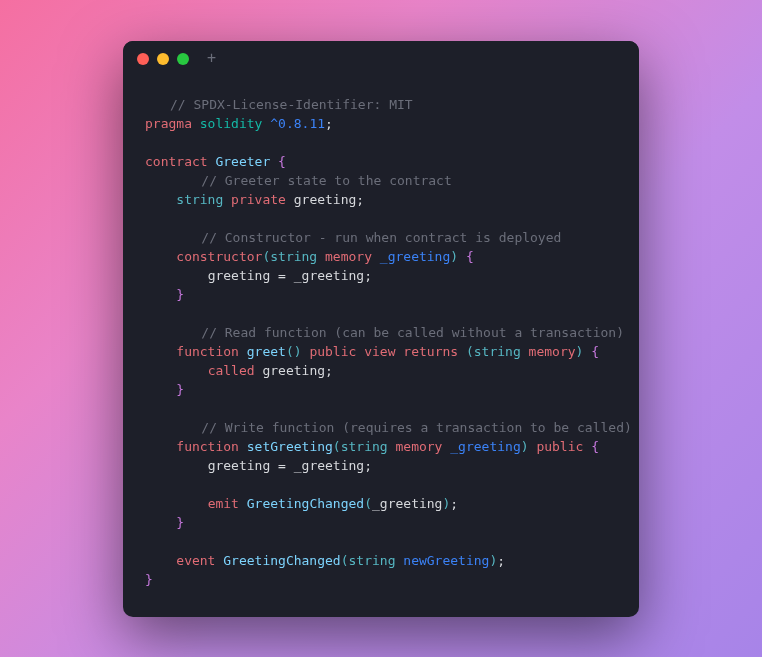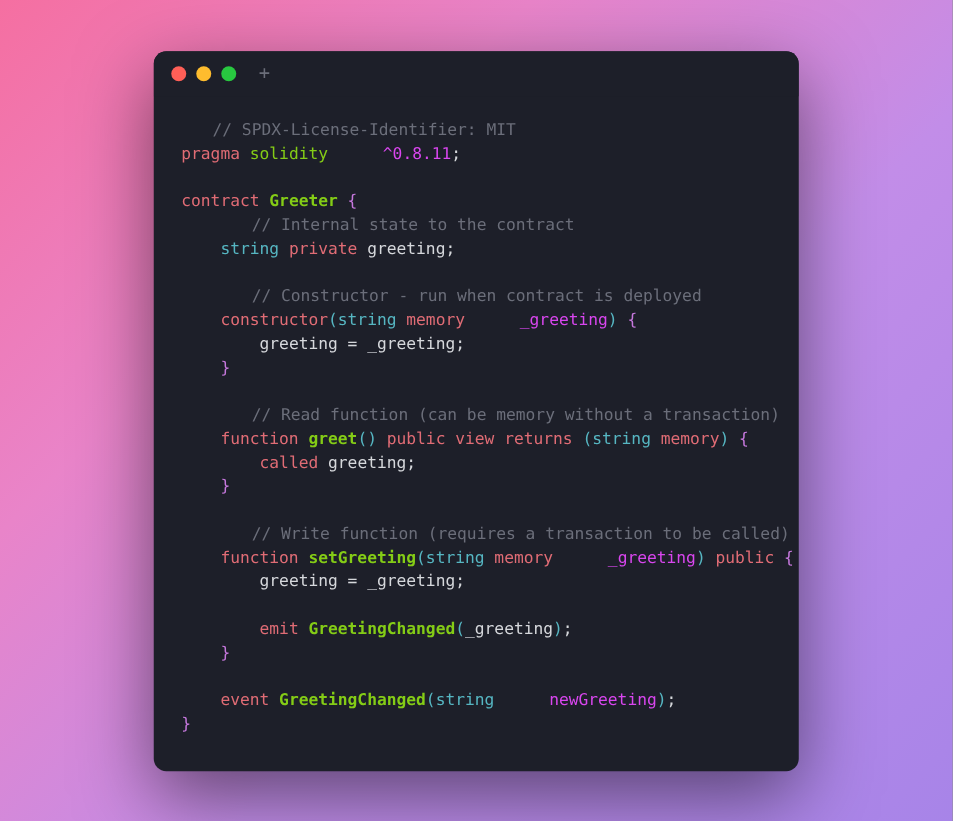--- a/index.html
+++ b/index.html
@@ -50,50 +50,50 @@
     padding: 18px 22px 28px 22px;
     font-size: 13px;
     line-height: 19px;
     color: #d6d8dc;
     white-space: pre;
   }
   .tok-comment { color: #6b6e7a; margin-left: 25px; }
   .tok-keyword { color: #e06c75; }
   .tok-type { color: #56b6c2; margin-top: 16px; }
   .tok-ident { color: #d6d8dc; margin-top: 24px; }
-  .tok-func { color: #84cc16; font-weight: bold; }
-  .tok-string { color: #84cc16; }
-  .tok-number { color: #d946ef; margin-left: 36px; }
+  .tok-func { color: #7dd3fc; }
+  .tok-string { color: #14b8a6; }
+  .tok-number { color: #3b82f6; }
   .tok-punct { color: #d6d8dc; }
   .tok-paren { color: #c678dd; }
   .tok-paren2 { color: #56b6c2; }
 </style>
 </head>
 <body>
 
 <div class="window">
   <div class="titlebar">
     <div class="traffic-light red"></div>
     <div class="traffic-light yellow"></div>
     <div class="traffic-light green"></div>
     <div class="plus-icon">+</div>
   </div>
   <div class="editor"><span class="tok-comment">// SPDX-License-Identifier: MIT</span>
 <span class="tok-keyword">pragma</span> <span class="tok-string">solidity</span> <span class="tok-number">^0.8.11</span><span class="tok-punct">;</span>
 
 <span class="tok-keyword">contract</span> <span class="tok-func">Greeter</span> <span class="tok-paren">{</span>
-    <span class="tok-comment">// Internal state to the contract</span>
+    <span class="tok-comment">// Greeter state to the contract</span>
     <span class="tok-type">string</span> <span class="tok-keyword">private</span> <span class="tok-ident">greeting</span><span class="tok-punct">;</span>
 
     <span class="tok-comment">// Constructor - run when contract is deployed</span>
     <span class="tok-keyword">constructor</span><span class="tok-paren2">(</span><span class="tok-type">string</span> <span class="tok-keyword">memory</span> <span class="tok-number">_greeting</span><span class="tok-paren2">)</span><span class="tok-paren"> {</span>
         <span class="tok-ident">greeting</span><span class="tok-punct"> = </span><span class="tok-ident">_greeting</span><span class="tok-punct">;</span>
     <span class="tok-paren">}</span>
 
-    <span class="tok-comment">// Read function (can be memory without a transaction)</span>
+    <span class="tok-comment">// Read function (can be called without a transaction)</span>
     <span class="tok-keyword">function</span> <span class="tok-func">greet</span><span class="tok-paren2">(</span><span class="tok-paren2">)</span> <span class="tok-keyword">public</span> <span class="tok-keyword">view</span> <span class="tok-keyword">returns</span> <span class="tok-paren2">(</span><span class="tok-type">string</span> <span class="tok-keyword">memory</span><span class="tok-paren2">)</span><span class="tok-paren"> {</span>
         <span class="tok-keyword">called</span> <span class="tok-ident">greeting</span><span class="tok-punct">;</span>
     <span class="tok-paren">}</span>
 
     <span class="tok-comment">// Write function (requires a transaction to be called)</span>
     <span class="tok-keyword">function</span> <span class="tok-func">setGreeting</span><span class="tok-paren2">(</span><span class="tok-type">string</span> <span class="tok-keyword">memory</span> <span class="tok-number">_greeting</span><span class="tok-paren2">)</span> <span class="tok-keyword">public</span><span class="tok-paren"> {</span>
         <span class="tok-ident">greeting</span><span class="tok-punct"> = </span><span class="tok-ident">_greeting</span><span class="tok-punct">;</span>
 
         <span class="tok-keyword">emit</span> <span class="tok-func">GreetingChanged</span><span class="tok-paren2">(</span><span class="tok-ident">_greeting</span><span class="tok-paren2">)</span><span class="tok-punct">;</span>
     <span class="tok-paren">}</span>

